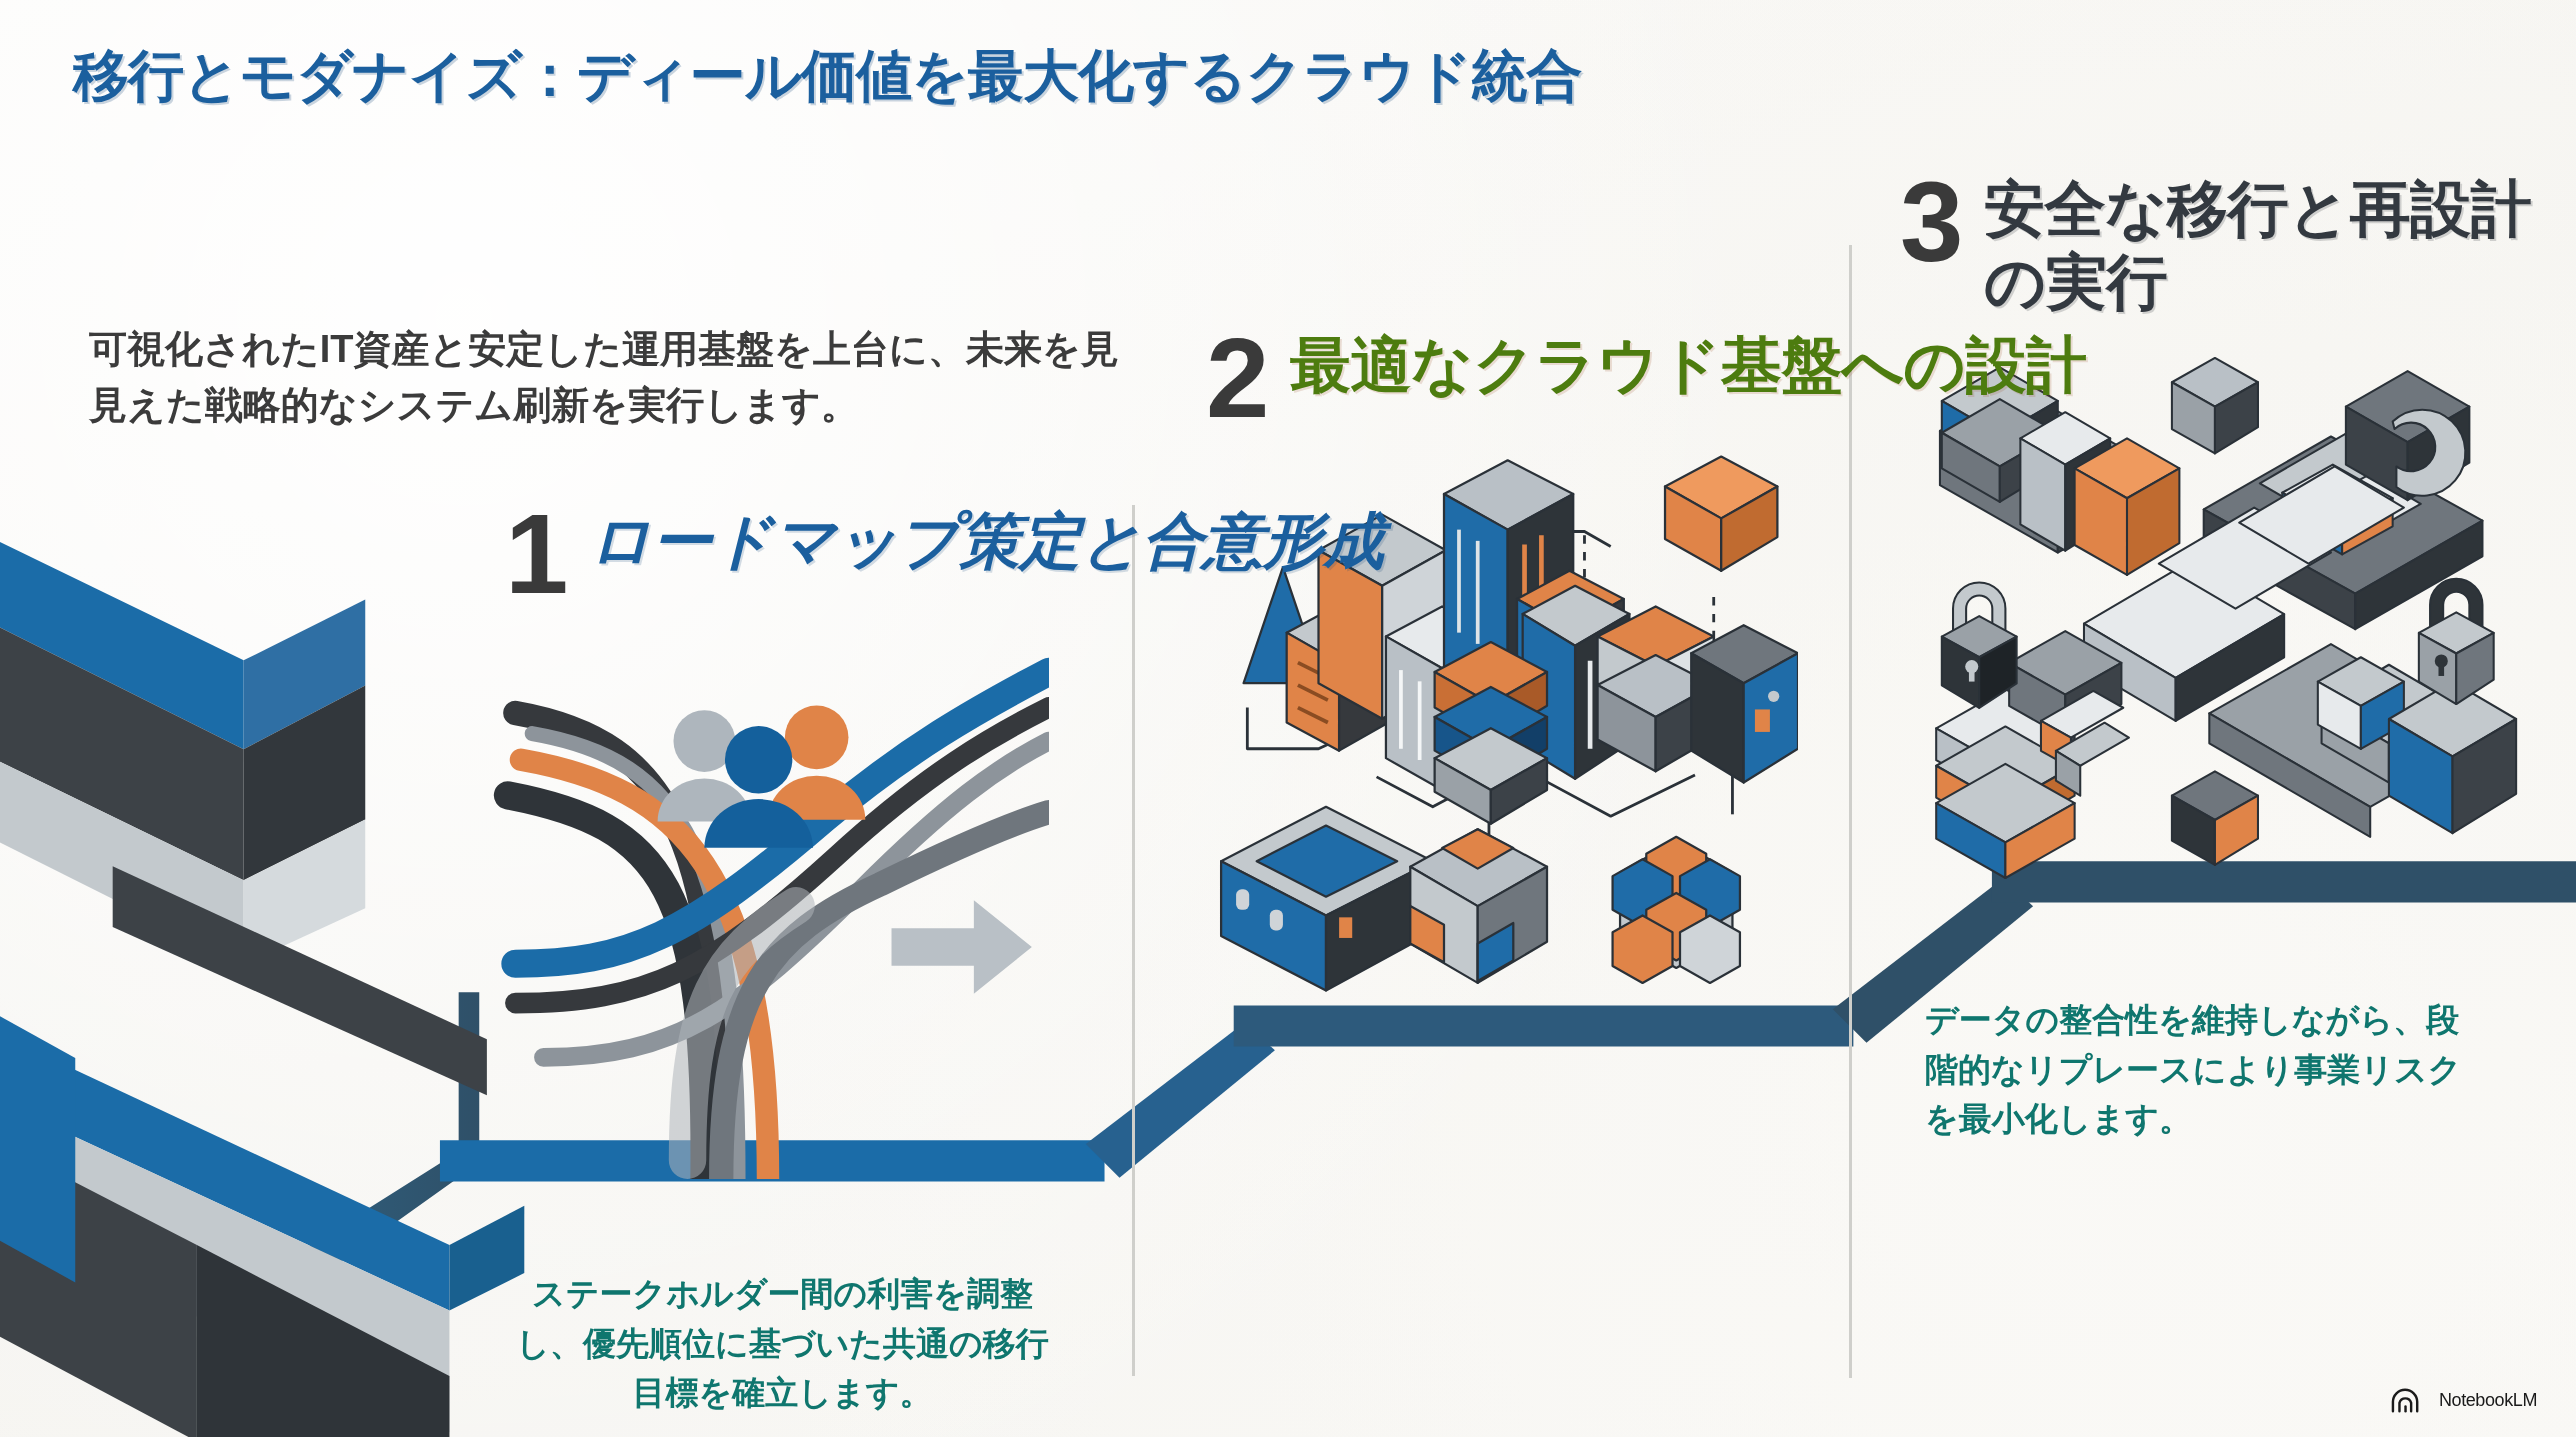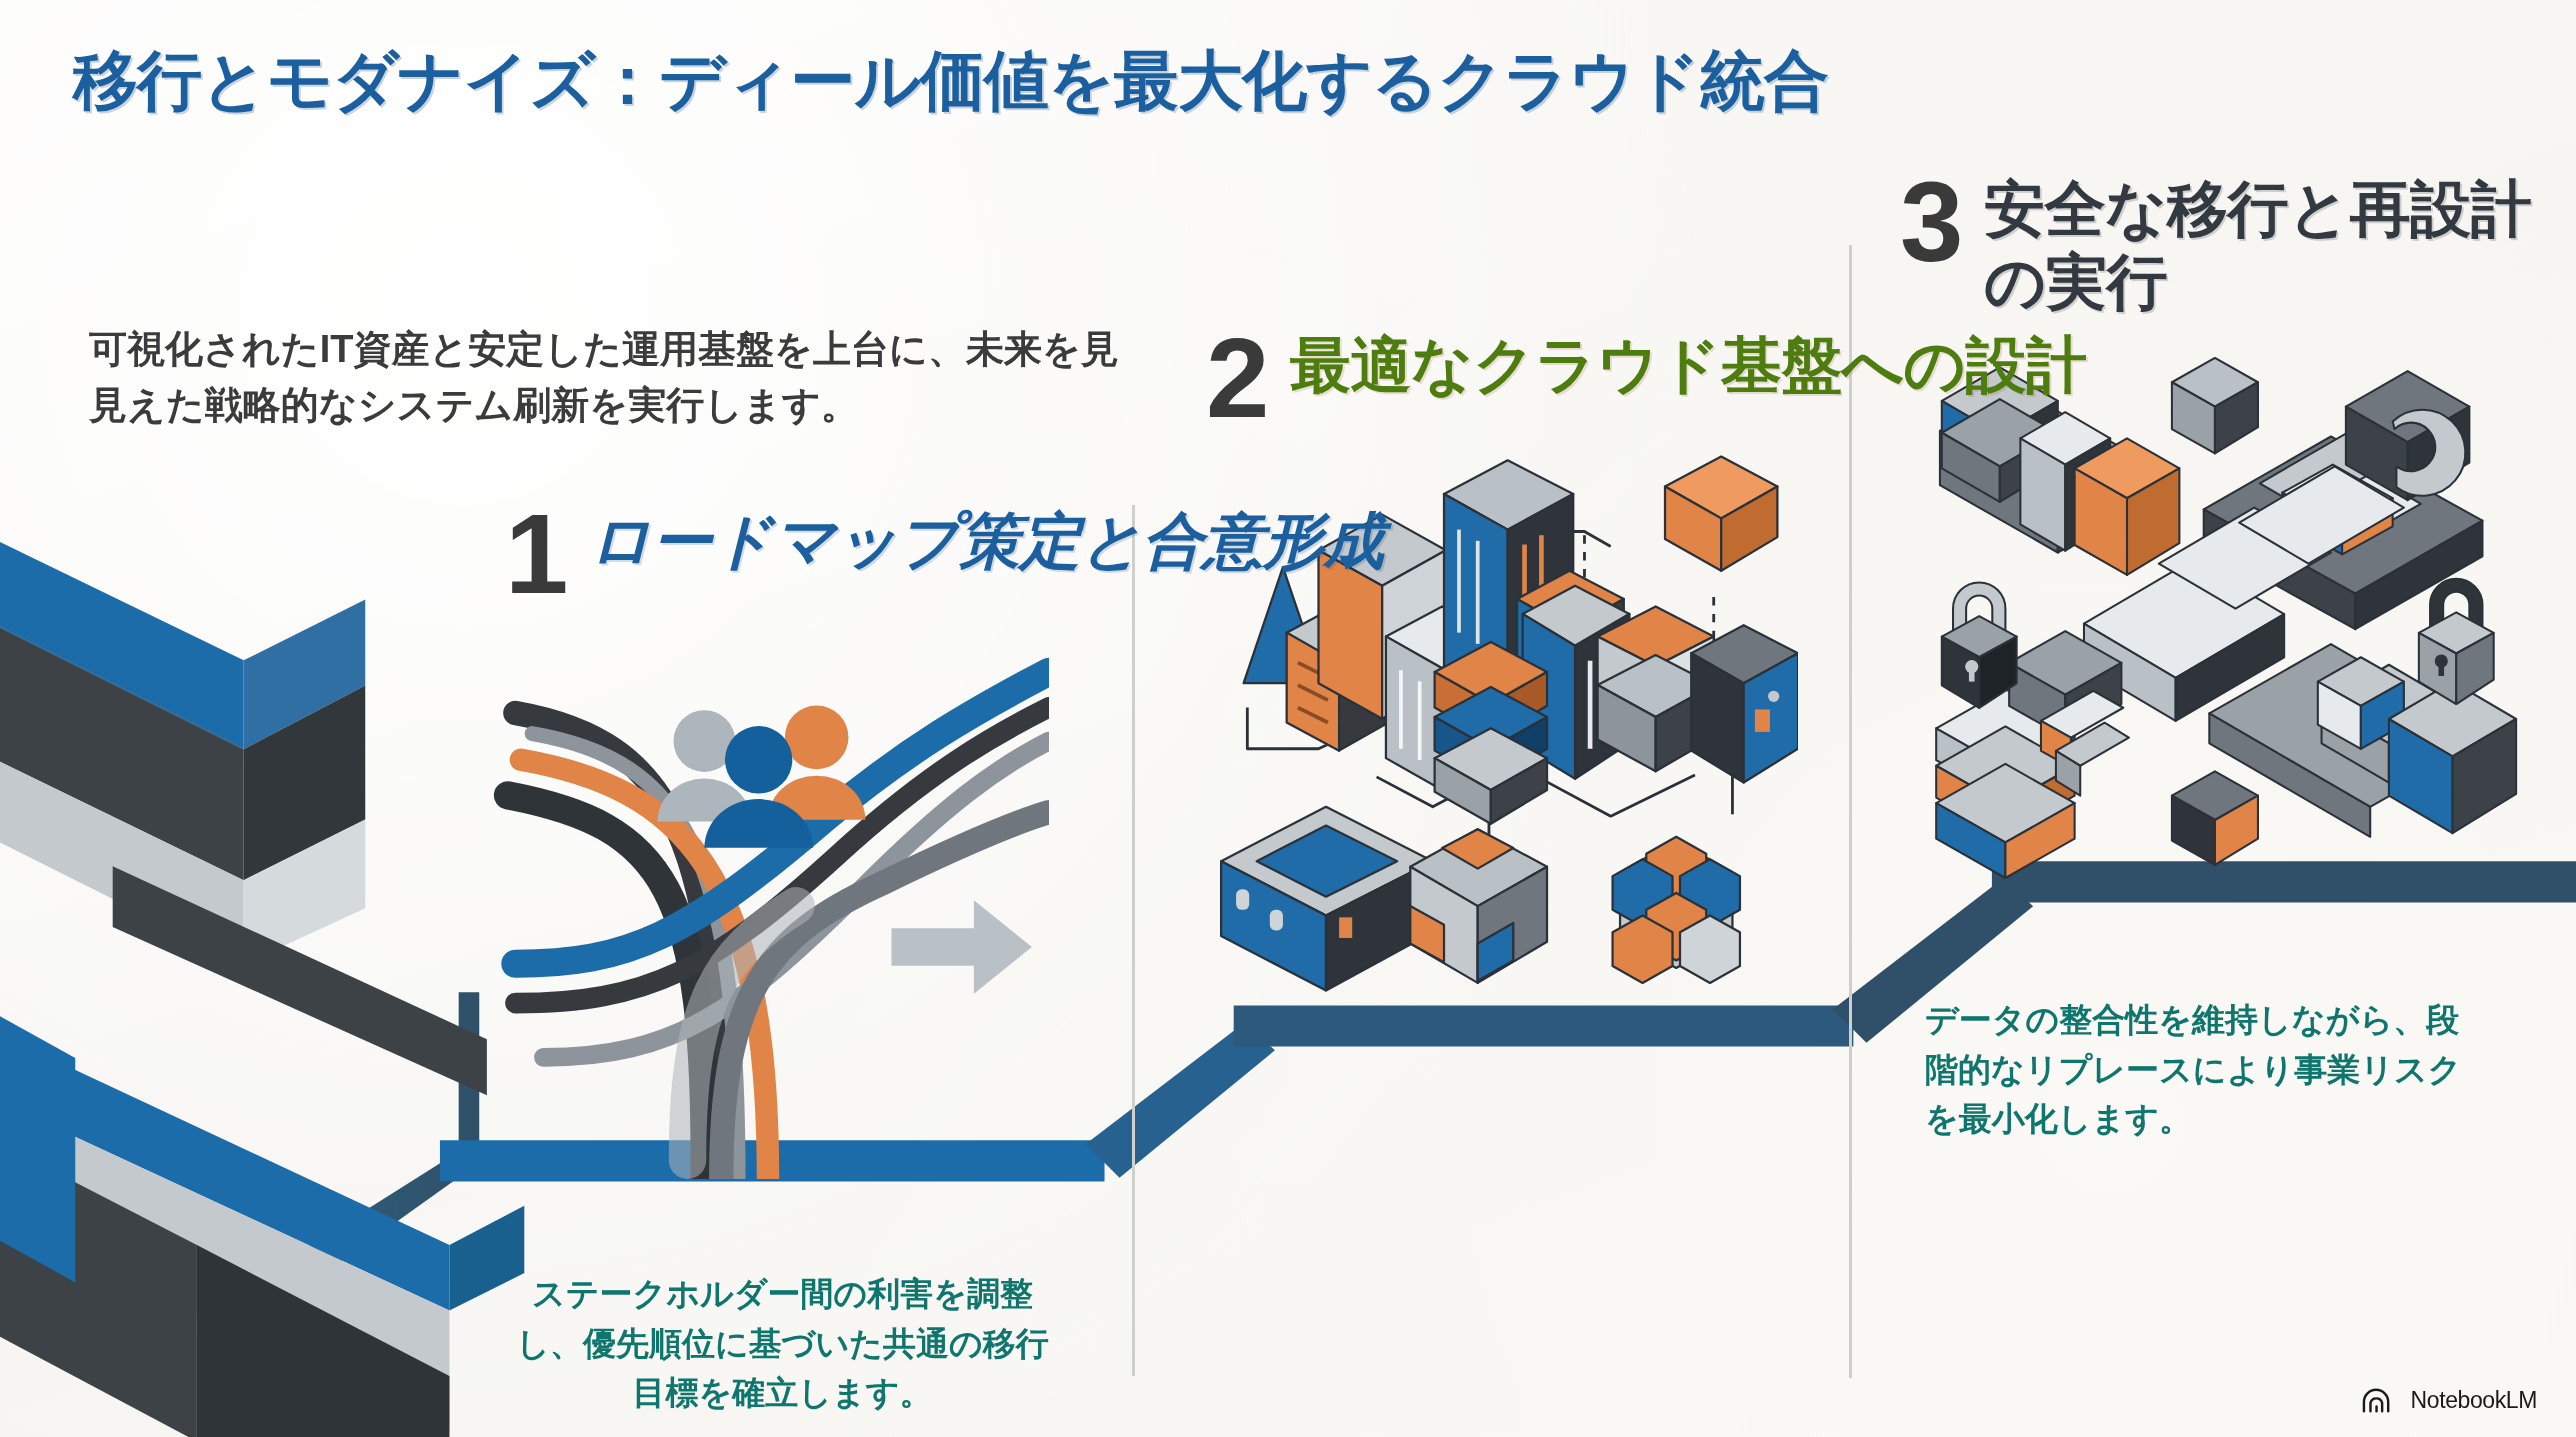--- a/index.html
+++ b/index.html
@@ -29,21 +29,21 @@
 
   
   #title-block {
     position: absolute;
     left: 73px;
     top: 45px;
     width: 1760px;
   }
   #main-title {
     margin: 0;
-    font-size: 65px;
+    font-size: 56px;
     line-height: 1.12;
     font-weight: 700;
     letter-spacing: -0.9px;
     color: #1b5f9e;
     text-shadow: 1.9px 1.9px 0 rgba(20,70,120,0.22);
   }
   #subtitle {
     position: absolute;
     left: 77px;
     top: 309px;
@@ -118,21 +118,21 @@
   
   #watermark {
     position: absolute;
     right: 39px;
     bottom: 24px;
     display: flex;
     align-items: center;
     gap: 11.2px;
   }
   #watermark-text {
-    font-size: 23px;
+    font-size: 18px;
     font-weight: 500;
     color: #1a1a1a;
     letter-spacing: -0.4px;
     margin-left: 6px;
   }
 </style>
 </head>
 <body>
 
 <div id="stage">

